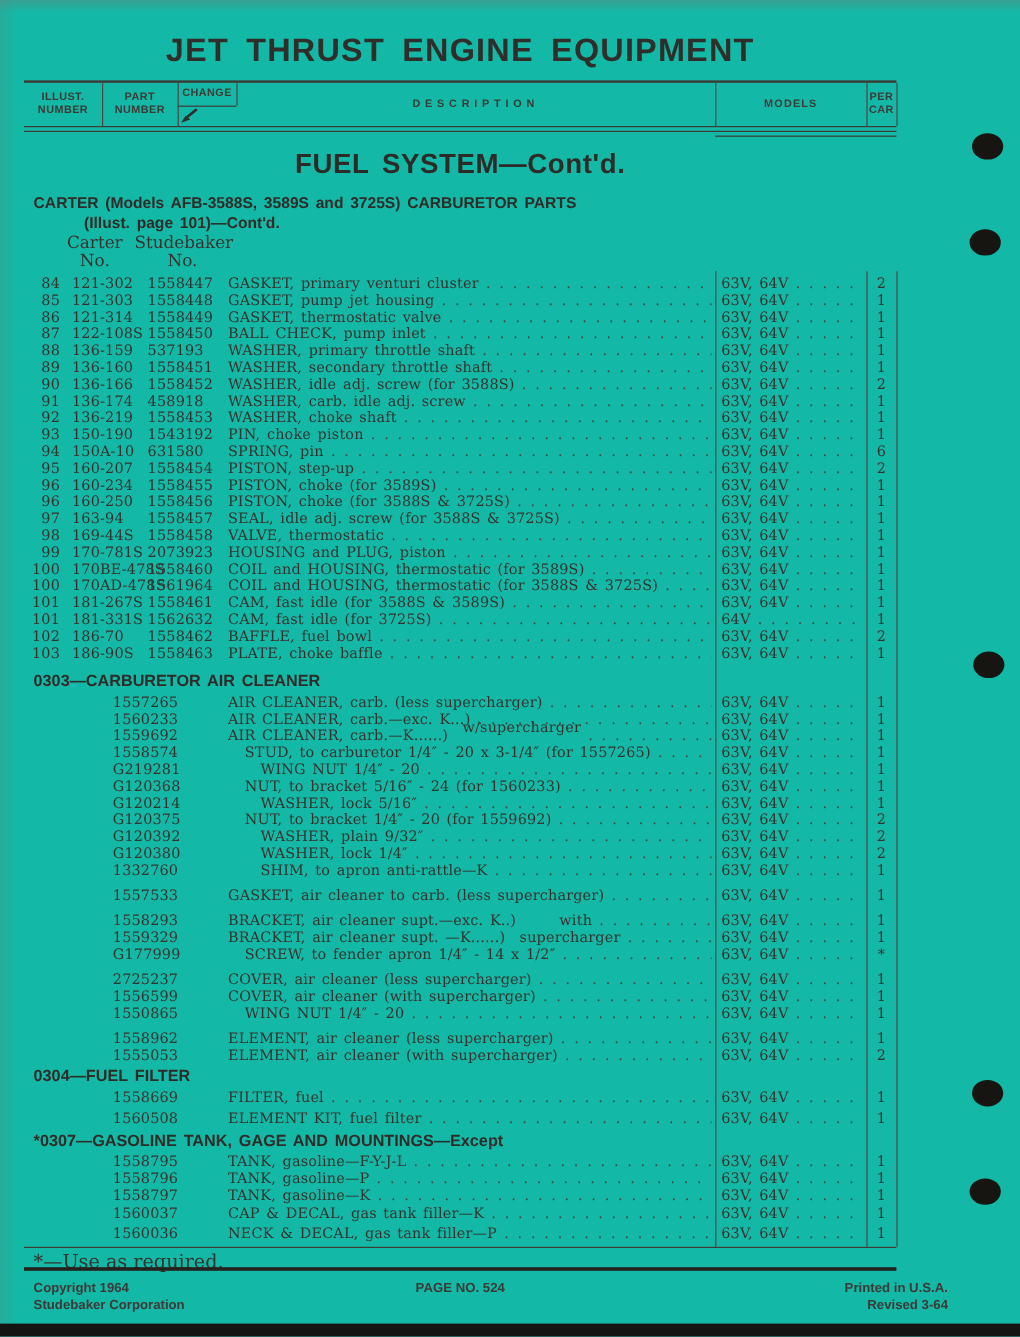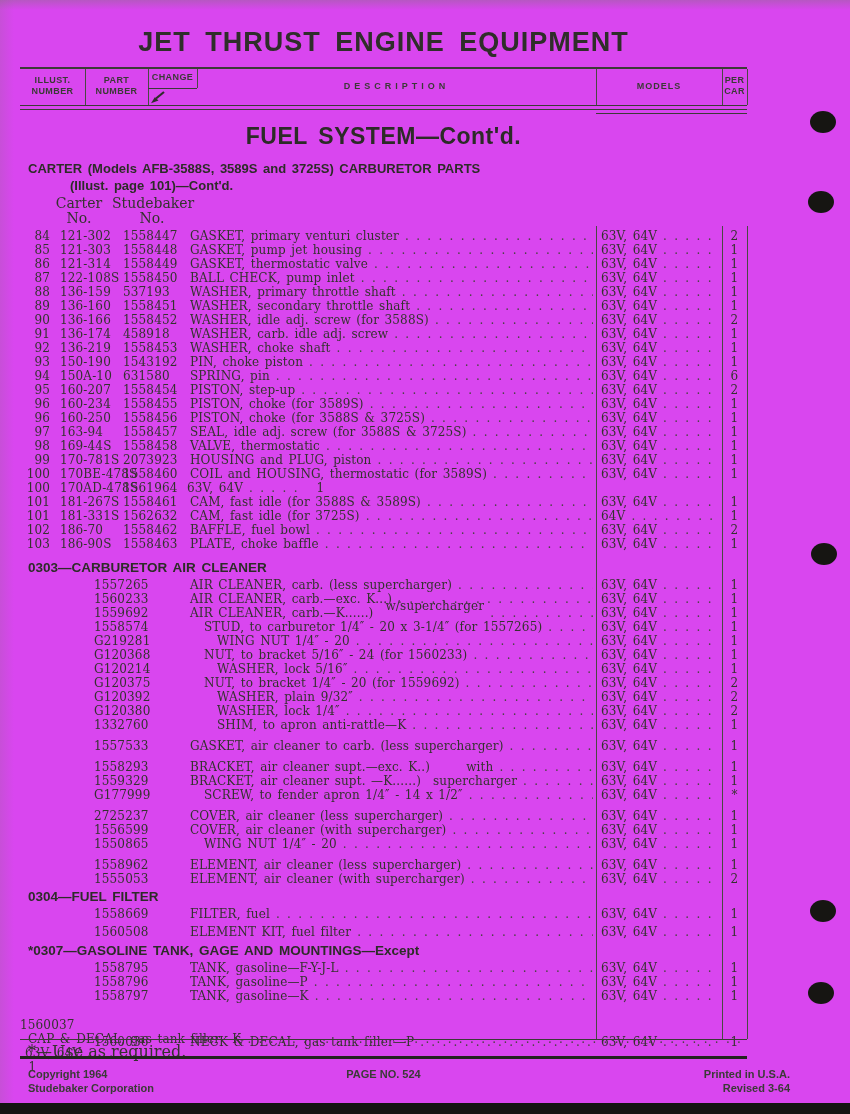--- a/index.html
+++ b/index.html
@@ -1,16 +1,16 @@
 <!DOCTYPE html>
 <html><head>
 <meta charset="utf-8">
 <style>
   html,body{margin:0;padding:0;background:#888;}
-  .page{position:relative;width:850px;height:1114px;background:#d946ef;overflow:hidden;
+  .page{position:relative;width:850px;height:1114px;background:#14b8a6;overflow:hidden;
         font-family:"Liberation Sans",sans-serif;}
   .page::before{content:"";position:absolute;inset:0;
         background:linear-gradient(180deg,rgba(120,118,112,.35) 0,rgba(120,118,112,0) 10px),
                    linear-gradient(90deg,rgba(120,118,112,.18) 0,rgba(120,118,112,0) 14px);
         pointer-events:none;}
   
   .title{position:absolute;left:20px;top:27px;width:727px;text-align:center;
          font-size:27px;font-weight:bold;letter-spacing:1px;word-spacing:6px;color:#2f2e2a;}
   .fuel-heading{position:absolute;left:20px;top:123px;width:727px;text-align:center;
          font-size:23px;font-weight:bold;letter-spacing:.5px;word-spacing:4px;color:#2c2b27;}
@@ -379,20 +379,24 @@
         <span class="c-mod">
           <span class="mt">63V, 64V</span>
           <span class="ld"></span>
         </span>
         <span class="c-per">1</span>
       </div>
       <div class="prow">
         <span class="c-ill">100</span>
         <span class="c-car">170AD-478S</span>
         <span class="c-stu">1561964</span>
+        <span class="c-desc">
+          <span class="dt">COIL and HOUSING, thermostatic (for 3588S &amp; 3725S)</span>
+          <span class="ld"></span>
+        </span>
         <span class="c-mod">
           <span class="mt">63V, 64V</span>
           <span class="ld"></span>
         </span>
         <span class="c-per">1</span>
       </div>
       <div class="prow">
         <span class="c-ill">101</span>
         <span class="c-car">181-267S</span>
         <span class="c-stu">1558461</span>
@@ -784,21 +788,21 @@
           <span class="c-desc">
             <span class="dt">TANK, gasoline—K</span>
             <span class="ld"></span>
           </span>
           <span class="c-mod">
             <span class="mt">63V, 64V</span>
             <span class="ld"></span>
           </span>
           <span class="c-per">1</span>
         </div>
-        <div class="prow" style="margin-top: 15px; flex-direction: column;">
+        <div class="prow" style="margin-top: 1px;">
           <span class="c-sp"></span>
           <span class="c-pn">1560037</span>
           <span class="c-desc">
             <span class="dt">CAP &amp; DECAL, gas tank filler—K</span>
             <span class="ld"></span>
           </span>
           <span class="c-mod">
             <span class="mt">63V, 64V</span>
             <span class="ld"></span>
           </span>

